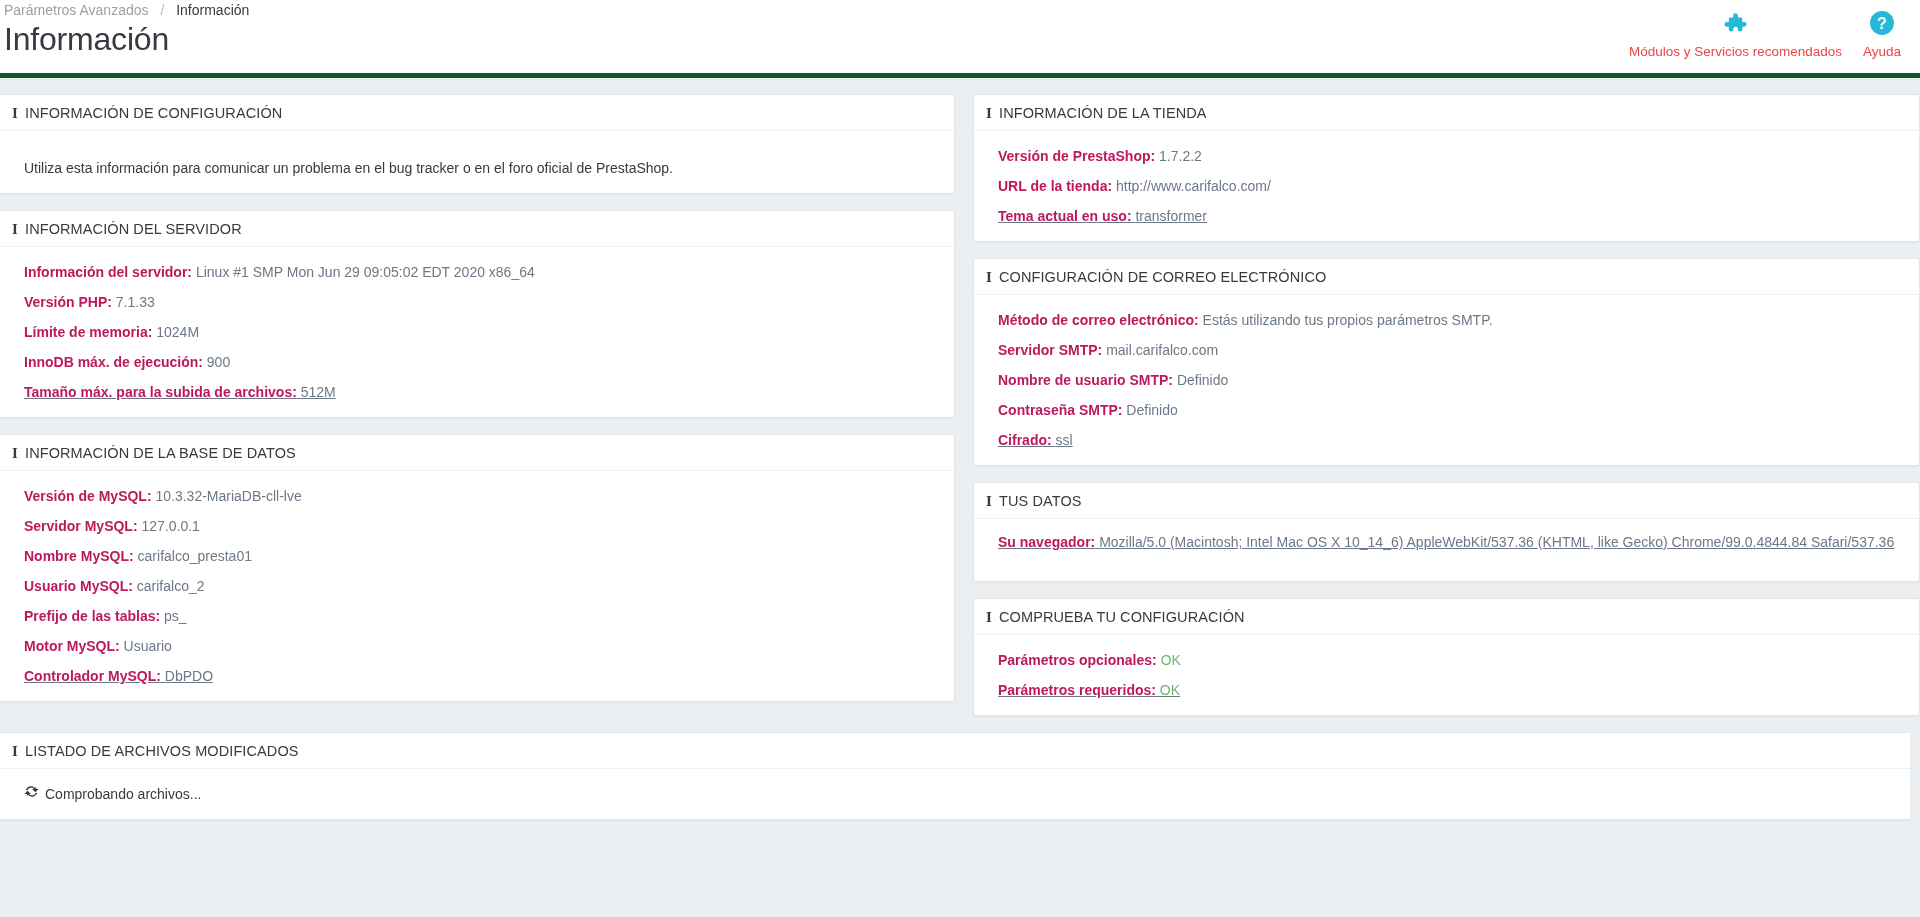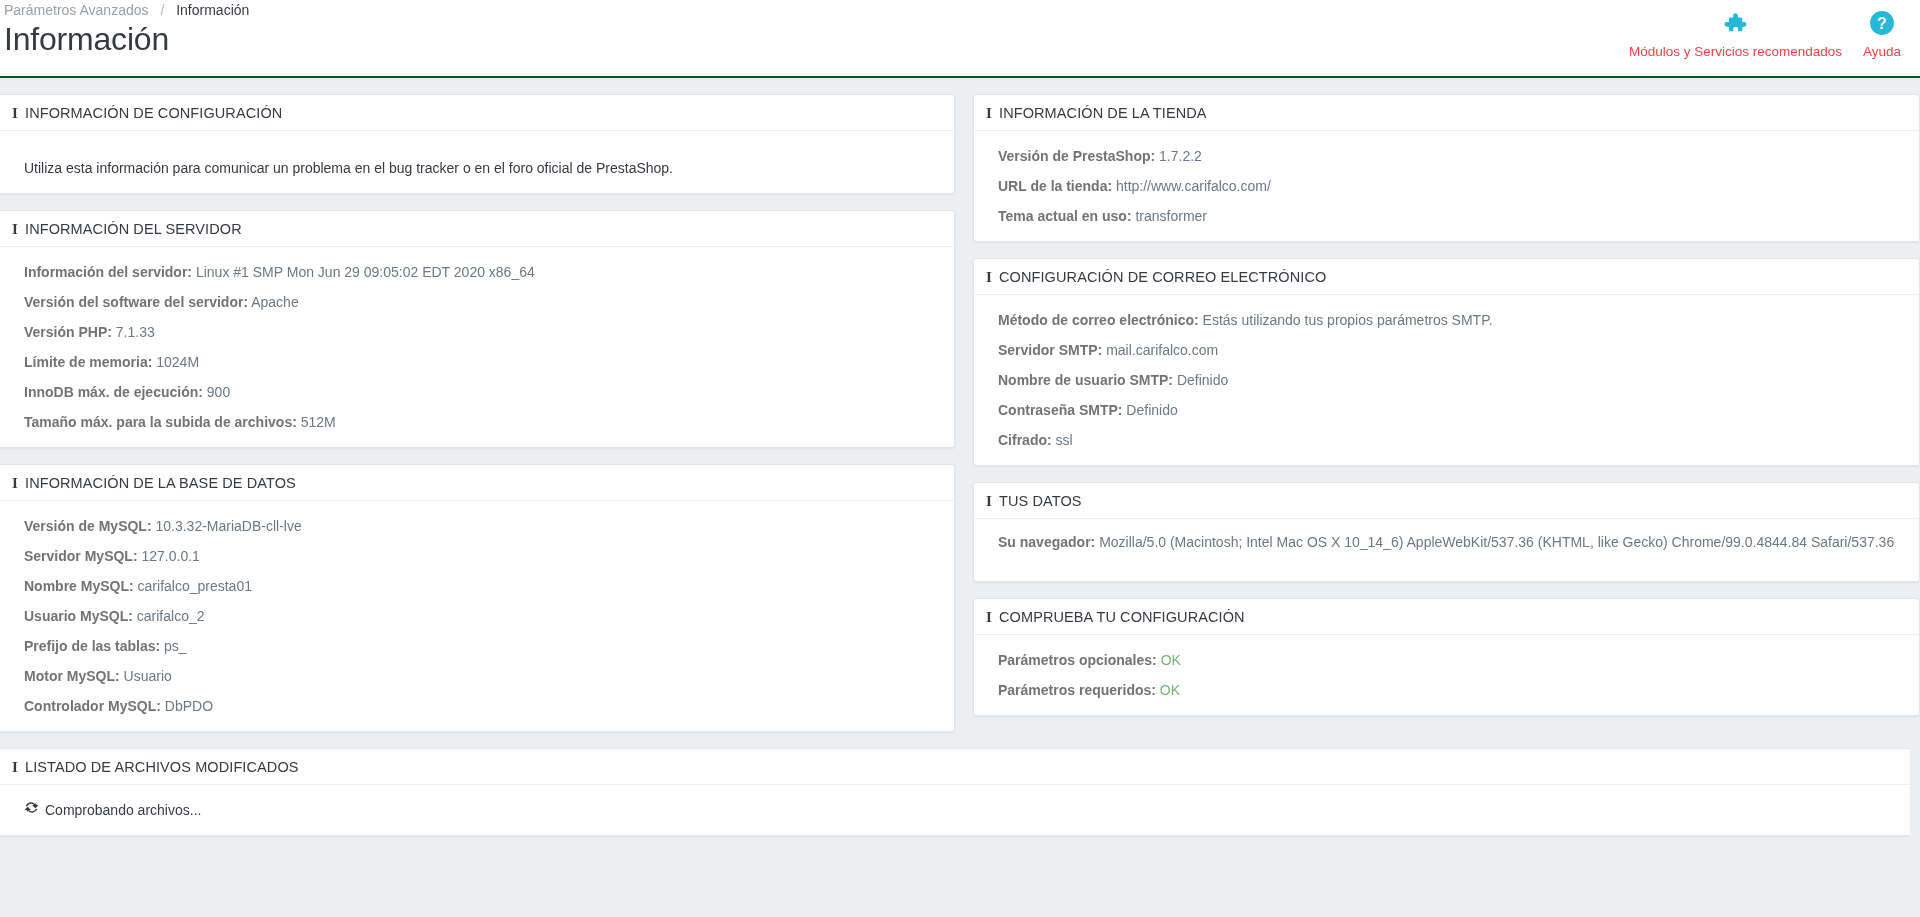--- a/index.html
+++ b/index.html
@@ -13,21 +13,21 @@
     color: #363a41;
     -webkit-font-smoothing: antialiased;
   }
 
   
   .page-header {
     position: relative;
     background: #fff;
     height: 78px;
     padding: 0 0 0 0;
-    border-bottom: 2px solid #14532d;
+    border-bottom: 5px solid #14532d;
   }
   .breadcrumb {
     font-size: 14px;
     color: #9aa1a9;
     padding: 2px 0 0 4px;
     line-height: 16px;
     white-space: nowrap;
   }
   .breadcrumb .crumb-sep { margin: 0 8px; color: #b5bcc4; }
   .breadcrumb .crumb-current { color: #363a41; }
@@ -118,24 +118,24 @@
   .panel-body { padding: 14px 12px 14px 12px; }
   .panel-body.tight { padding-top: 12px; padding-bottom: 28px; }
 
   .info-line {
     font-size: 14px;
     line-height: 22px;
     color: #6c7887;
     margin: 0 0 8px 0;
     padding-left: 12px;
   }
-  .info-line:last-child { margin-bottom: 0; }
+  .info-line:last-child { margin-bottom: 0; text-decoration: underline; }
   .info-line .k {
     font-weight: bold;
-    color: #737373;
+    color: #be185d;
   }
   .info-line .v { color: #6c7887; }
   .info-line .v.ok { color: #72b572; }
 
   .plain-text {
     font-size: 14px;
     line-height: 22px;
     color: #363a41;
     padding-left: 12px;
     margin-top: 12px;
@@ -207,21 +207,20 @@
         </div>
       </section>
 
       <section class="panel">
         <div class="panel-heading">
           <span class="icon-info">i</span>
           <span>INFORMACIÓN DEL SERVIDOR</span>
         </div>
         <div class="panel-body">
           <p class="info-line"><span class="k">Información del servidor:</span> <span class="v">Linux #1 SMP Mon Jun 29 09:05:02 EDT 2020 x86_64</span></p>
-          <p class="info-line"><span class="k">Versión del software del servidor:</span> <span class="v">Apache</span></p>
           <p class="info-line"><span class="k">Versión PHP:</span> <span class="v">7.1.33</span></p>
           <p class="info-line"><span class="k">Límite de memoria:</span> <span class="v">1024M</span></p>
           <p class="info-line"><span class="k">InnoDB máx. de ejecución:</span> <span class="v">900</span></p>
           <p class="info-line"><span class="k">Tamaño máx. para la subida de archivos:</span> <span class="v">512M</span></p>
         </div>
       </section>
 
       <section class="panel">
         <div class="panel-heading">
           <span class="icon-info">i</span>

